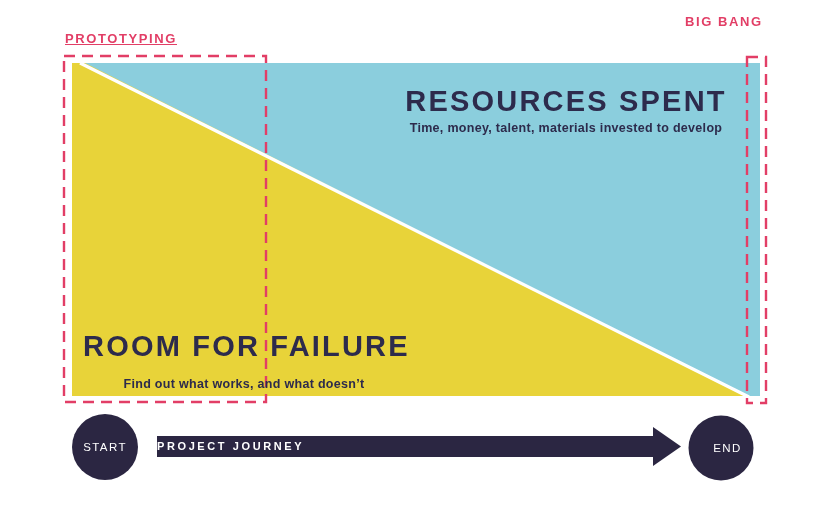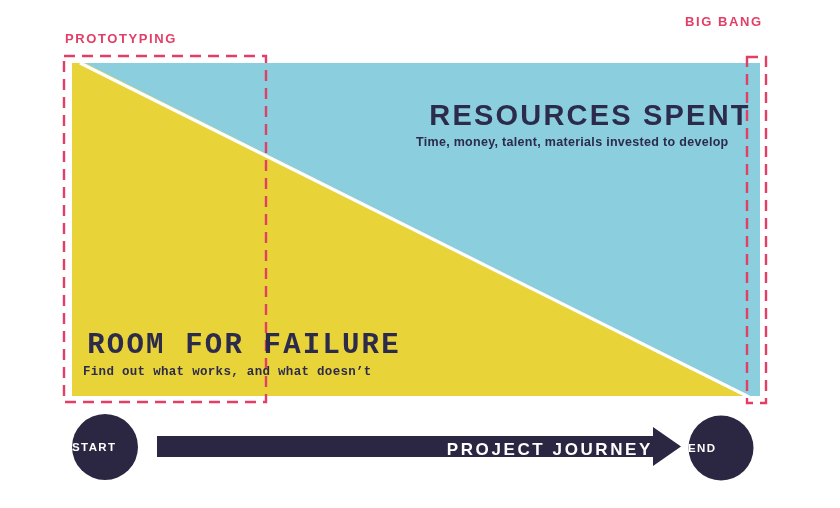--- a/index.html
+++ b/index.html
@@ -21,30 +21,30 @@
   .pink-label{
     color:var(--pink); font-weight:700; font-size:13px; letter-spacing:1.6px;
     text-align:left; line-height:17px;
   }
   .headline{
     color:var(--navy_text); font-weight:700; font-size:29px; letter-spacing:2.2px;
     line-height:30px; white-space:nowrap;
   }
   .sub{
     color:var(--navy_text); font-weight:700; font-size:12.5px; letter-spacing:0.3px;
-    line-height:15px; text-align:left;
+    line-height:15px; text-align:center;
   }
   .block{position:absolute; z-index:2; text-align:center;}
   .circle-label{
-    position:absolute; z-index:3; color:var(--white); font-weight:700;
-    font-size:11.5px; letter-spacing:1.4px; text-align:left;
+    position:absolute; z-index:3; color:var(--white); font-weight:400;
+    font-size:11.5px; letter-spacing:1.4px; text-align:center;
   }
   .arrow-label{
     position:absolute; z-index:3; color:var(--white); font-weight:700;
-    font-size:17px; letter-spacing:2.6px; text-align:right;
+    font-size:11px; letter-spacing:2.6px; text-align:left;
   }
 </style>
 </head>
 <body>
 
 <div class="canvas">
 
   <svg class="shapes" viewBox="0 0 840 508">
 
     <rect x="72" y="63" width="688" height="333" class="fill-blue"></rect>
@@ -54,33 +54,33 @@
     <rect x="64" y="56" width="202" height="346" class="dashed"></rect>
     <rect x="747" y="57" width="19" height="346" class="dashed"></rect>
 
     <rect x="157" y="436" width="496" height="21" class="fill-navy"></rect>
     <polygon points="653,427 681,446.5 653,466" class="fill-navy"></polygon>
 
     <circle cx="105" cy="447" r="33" class="fill-navy"></circle>
     <circle cx="721" cy="448" r="32.5" class="fill-navy"></circle>
   </svg>
 
-  <div class="label pink-label" style="left:65px; top:30px; width:200px;">PROTOTYPING</div>
+  <div class="label pink-label" style="left:65px; top:30px; width:200px;text-decoration:underline;">PROTOTYPING</div>
 
   <div class="label pink-label" style="left:685px; top:13px; width:150px;">
     <div>BIG BANG</div>
   </div>
 
-  <div class="block" style="left:416px; top:86px; width:348px;margin-top:14px;">
+  <div class="block" style="left:392px; top:86px; width:348px;">
     <div class="headline">RESOURCES SPENT</div>
     <div class="sub" style="margin-top:5px;">Time, money, talent, materials invested to develop</div>
   </div>
 
-  <div class="block" style="left:83px; top:331px; width:322px;font-family:Liberation Mono, monospace;">
+  <div class="block" style="left:83px; top:331px; width:322px;">
     <div class="headline">ROOM FOR FAILURE</div>
-    <div class="sub" style="margin-top:4px;">Find out what works, and what doesn’t</div>
+    <div class="sub" style="margin-top:16px;">Find out what works, and what doesn’t</div>
   </div>
 
   <div class="circle-label" style="left:72px; top:441px; width:66px;">START</div>
   <div class="circle-label" style="left:688px; top:442px; width:79px;">END</div>
   <div class="arrow-label" style="left:157px; top:440px; width:496px;">PROJECT JOURNEY</div>
 
 </div>
 
 </body></html>

